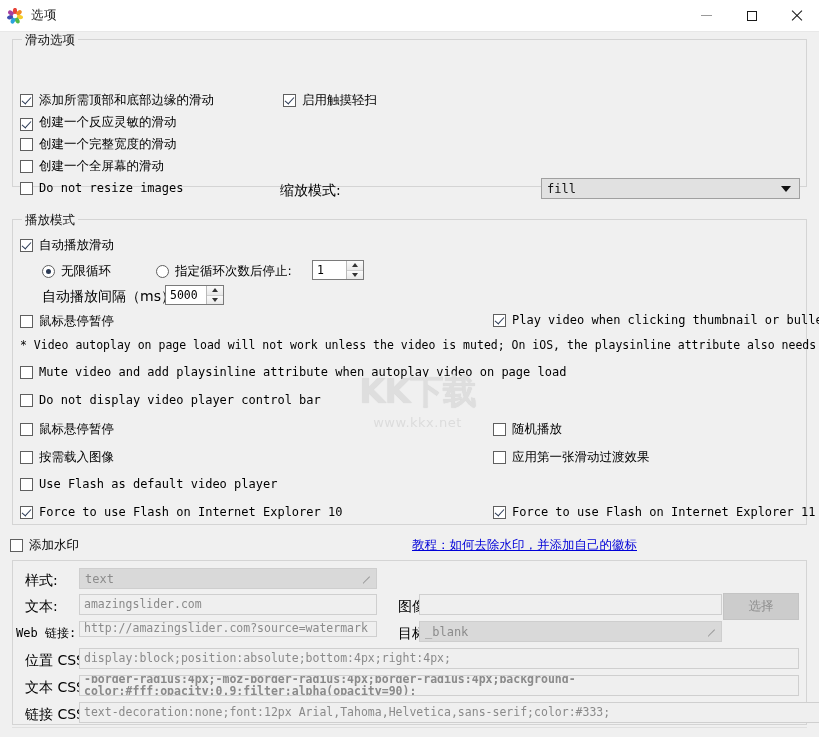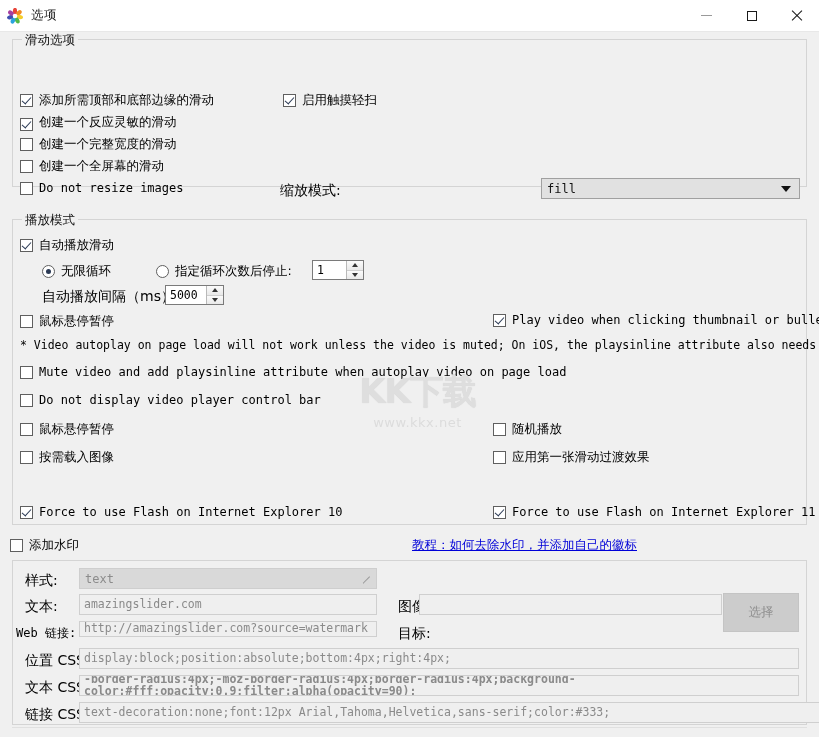--- a/index.html
+++ b/index.html
@@ -515,20 +515,24 @@
 
     <div class="cb" style="left:20px; top:417px;">
       <span class="cb-box"></span>
       <span class="cb-label cn">按需载入图像</span>
     </div>
     <div class="cb" style="left:493px; top:417px;">
       <span class="cb-box"></span>
       <span class="cb-label cn">应用第一张滑动过渡效果</span>
     </div>
 
+    <div class="cb" style="left:20px; top:445px;">
+      <span class="cb-box"></span>
+      <span class="cb-label mono">Use Flash as default video player</span>
+    </div>
     <div class="cb" style="left:20px; top:473px;">
       <span class="cb-box checked"></span>
       <span class="cb-label mono">Force to use Flash on Internet Explorer 10</span>
     </div>
     <div class="cb" style="left:493px; top:473px;text-align:center;">
       <span class="cb-box checked"></span>
       <span class="cb-label mono">Force to use Flash on Internet Explorer 11</span>
     </div>
 
     <div class="cb" style="left:10px; top:505px;">
@@ -548,30 +552,34 @@
 
     <div class="lbl cn" style="left:25px; top:566px;">文本:</div>
     <div class="txt disabled" style="left:79px; top:562px; width:298px; height:21px;">
       <span>amazingslider.com</span>
     </div>
 
     <div class="lbl cn" style="left:398px; top:566px;">图像:</div>
     <div class="txt disabled" style="left:419px; top:562px; width:303px; height:21px;">
       <span></span>
     </div>
-    <div class="btn disabled" style="left:723px; top:561px; width:76px; height:39px;">
+    <div class="btn disabled" style="left:723px; top:561px; width:76px; height:27px;">
       <span>选择</span>
     </div>
 
     <div class="lbl mono" style="left:16px; top:593px;">Web 链接:</div>
     <div class="txt disabled" style="left:79px; top:589px; width:298px; height:16px;">
       <span>http://amazingslider.com?source=watermark</span>
     </div>
 
     <div class="lbl cn" style="left:398px; top:593px;">目标:</div>
+    <div class="combo flat disabled" style="left:419px; top:589px; width:303px; height:21px;">
+      <span>_blank</span>
+      <span class="caret"></span>
+    </div>
 
     <div class="lbl cn" style="left:25px; top:620px;">位置 CSS:</div>
     <div class="txt disabled" style="left:79px; top:616px; width:720px; height:21px;">
       <span>display:block;position:absolute;bottom:4px;right:4px;</span>
     </div>
 
     <div class="lbl cn" style="left:25px; top:647px;">文本 CSS:</div>
     <div class="txt disabled" style="left:79px; top:643px; width:720px; height:21px;font-weight:bold;">
       <span>-border-radius:4px;-moz-border-radius:4px;border-radius:4px;background-color:#fff;opacity:0.9;filter:alpha(opacity=90);</span>
     </div>

